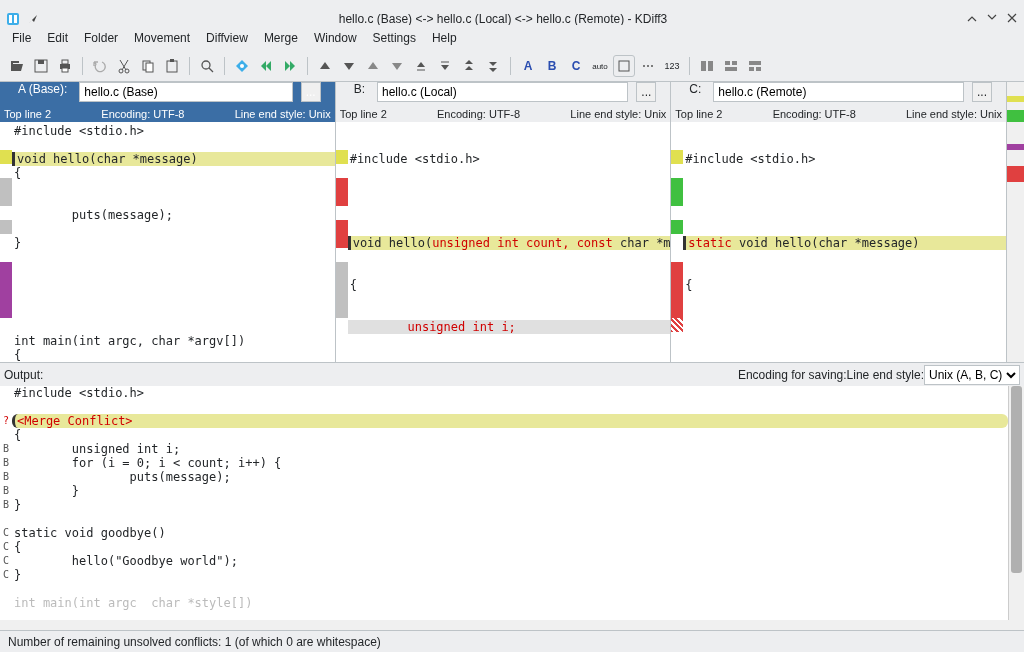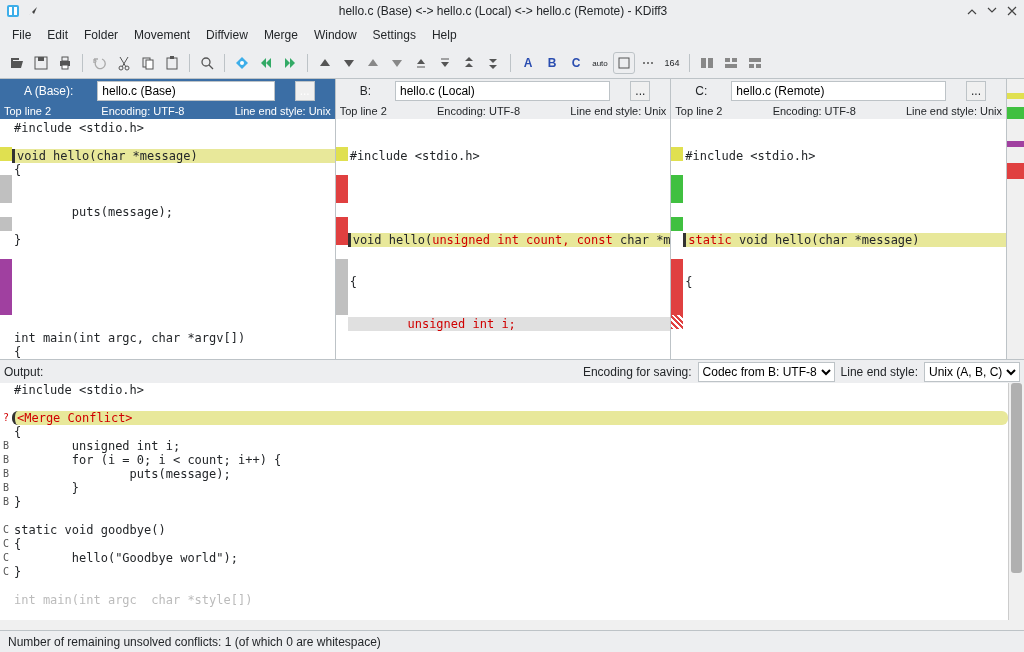--- a/index.html
+++ b/index.html
@@ -10,22 +10,22 @@
   width: 1024px;
   height: 652px;
   overflow: hidden;
   display: flex;
   flex-direction: column;
   color: #232629;
 }
 .titlebar {
   height: 22px;
   display: flex;
-  align-items: center;
-  padding: 0 6px;
+  align-items: flex-start;
+  padding: 12px 6px;
   background: #edeef0;
   border-bottom: 1px solid transparent;
 }
 .titlebar .tb-left { display: flex; gap: 6px; }
 .titlebar .tb-center { flex: 1; text-align: center; }
 .titlebar .tb-right { display: flex; gap: 8px; align-items: center; }
 .titlebar .icon { width: 14px; height: 14px; display: inline-flex; align-items: center; justify-content: center; }
 .menubar {
   display: flex;
   gap: 16px;
@@ -55,24 +55,23 @@
 .pane {
   flex: 1;
   display: flex;
   flex-direction: column;
   min-width: 0;
   border-right: 1px solid #bdc3c7;
 }
 .pane:last-child { border-right: none; }
 .pane-header {
   display: flex;
-  align-items: center;
   height: 24px;
-  padding: 0 20px;
-  gap: 20px;
+  padding: 0 14px;
+  gap: 8px;
 }
 .pane-header.selected { background: #3b6ea5; color: white; }
 .pane-header .plabel { padding: 0 4px; white-space: nowrap; }
 .pane-header input {
   flex: 1;
   height: 20px;
   border: 1px solid #bdc3c7;
   padding: 0 4px;
   font-size: 12px;
   min-width: 0;
@@ -132,21 +131,20 @@
   background: #f0f0f0;
   position: relative;
   border-left: 1px solid #bdc3c7;
 }
 .overview .mk { position: absolute; left: 0; right: 0; }
 .merge-header {
   display: flex;
   align-items: center;
   height: 24px;
   padding: 0 4px;
-  gap: 6px;
   background: #edeef0;
   border-top: 1px solid #bdc3c7;
 }
 .merge-header input[type="text"] {
   border: 1px solid #bdc3c7;
   height: 20px;
   padding: 0 4px;
   font-size: 12px;
 }
 .merge-header select {
@@ -374,21 +372,21 @@
         <rect x="1" y="1" width="10" height="10" fill="none" stroke="#555"></rect>
       </svg>
     </div>
   <div class="tbtn">
       <svg width="14" height="14" viewBox="0 0 14 14">
         <circle cx="3" cy="7" r="1" fill="#555"></circle>
         <circle cx="7" cy="7" r="1" fill="#555"></circle>
         <circle cx="11" cy="7" r="1" fill="#555"></circle>
       </svg>
     </div>
-  <div class="tbtn" style="font-size:9px">164</div>
+  <div class="tbtn" style="font-size:9px">123</div>
   <div class="sep"></div>
   <div class="tbtn">
       <svg width="14" height="14" viewBox="0 0 14 14">
         <rect x="1" y="2" width="5" height="10" fill="#888"></rect>
         <rect x="8" y="2" width="5" height="10" fill="#888"></rect>
       </svg>
     </div>
   <div class="tbtn">
       <svg width="14" height="14" viewBox="0 0 14 14">
         <rect x="1" y="2" width="5" height="4" fill="#888"></rect>
@@ -556,21 +554,20 @@
   <div class="mk" style="top:10%;height:12px;background:#40c040"></div>
   <div class="mk" style="top:22%;height:6px;background:#a040a0"></div>
   <div class="mk" style="top:30%;height:16px;background:#e04040"></div>
 </div>
 </div>
 
 <div class="merge-header">
   <span>Output:</span>
   <div class="spacer"></div>
   <span>Encoding for saving:</span>
-  <select><option>Codec from B: UTF-8</option></select>
   <span>Line end style:</span>
   <select><option>Unix (A, B, C)</option></select>
 </div>
 
 <div class="merge-body">
   <div class="mgutter" id="mgutter">
       <div></div>
       <div></div>
       <div class="q">?</div>
       <div></div>

